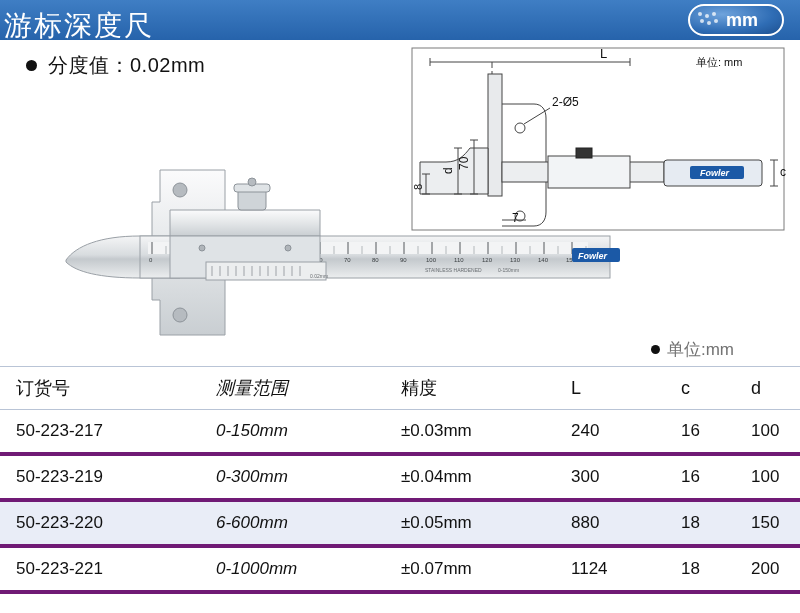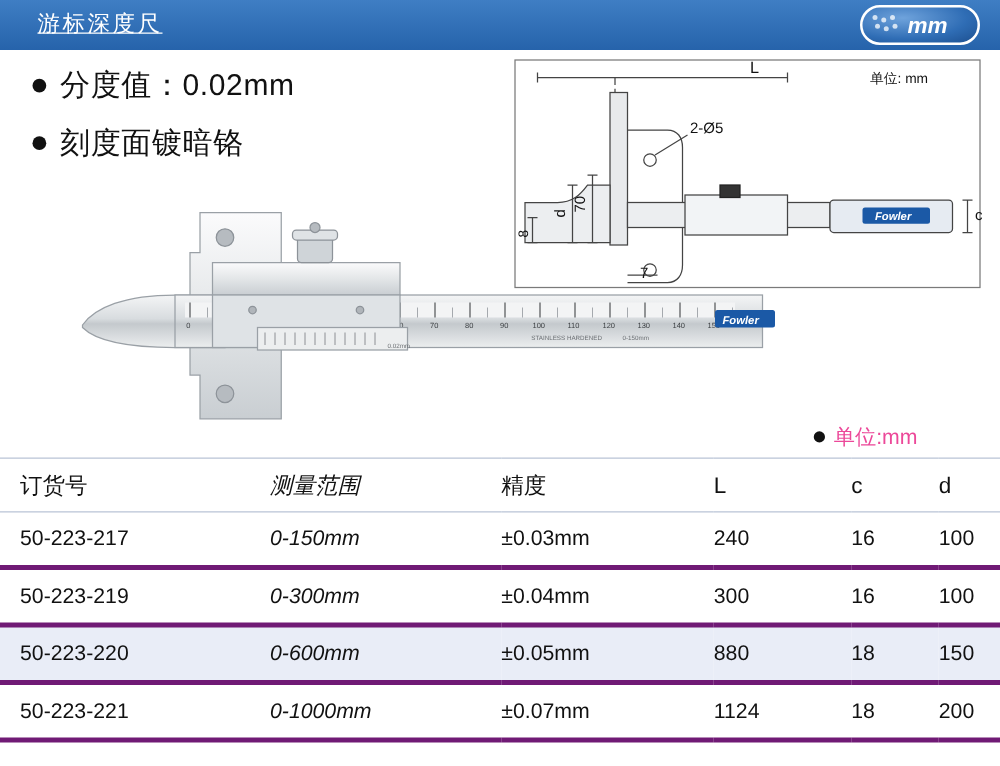--- a/index.html
+++ b/index.html
@@ -24,42 +24,40 @@
   
   .title-bar {
     position: absolute;
     left: 0; top: 0;
     width: 800px; height: 40px;
     background: #2f6db5;
     background: linear-gradient(to bottom, #3f7ec4 0%, #2663ab 100%);
   }
   .title-text {
     position: absolute;
-    left: 30px; top: 7px;
-    font-size: 18px;
+    left: 4px; top: 7px;
+    font-size: 28px;
     color: #ffffff;
     letter-spacing: 2px;
     font-weight: normal;
-    text-decoration: underline;
   }
   .mm-badge {
     position: absolute;
     right: 16px; top: 4px;
     width: 96px; height: 32px;
     border-radius: 16px;
     background: radial-gradient(ellipse at 35% 30%, #6fa3dc 0%, #2f6db5 60%, #1c4f8f 100%);
     border: 2px solid #ffffff;
     box-sizing: border-box;
   }
   .mm-badge span {
     position: absolute;
     left: 36px; top: 4px;
     font-size: 18px;
     font-weight: bold;
-    font-style: italic;
     color: #ffffff;
     text-align: right;
   }
   .mm-badge .dots {
     position: absolute;
     left: 8px; top: 6px;
     width: 22px; height: 16px;
   }
   .mm-badge .dots i {
     position: absolute;
@@ -81,21 +79,21 @@
     margin-bottom: 14px;
   }
   .bullet {
     width: 11px; height: 11px;
     border-radius: 50%;
     background: #111;
     margin-right: 11px;
     flex: 0 0 auto;
   }
   .feature-text {
-    font-size: 24px;
+    font-size: 20px;
     color: #111;
     letter-spacing: 0.5px;
   }
 
   
   .drawing {
     position: absolute;
     left: 400px; top: 44px;
     width: 388px; height: 190px;
   }
@@ -109,21 +107,21 @@
   }
   .photo svg { display: block; }
 
   
   .unit-note {
     position: absolute;
     right: 66px; top: 338px;
     display: flex;
     align-items: center;
     font-size: 17px;
-    color: #ec4899;
+    color: #737373;
   }
   .unit-note .bullet {
     width: 9px; height: 9px;
     margin-right: 7px;
   }
 
   
   table.spec {
     position: absolute;
     left: 0; top: 366px;
@@ -173,24 +171,20 @@
           <i style="left:16px;top:7px"></i>
       </div>
       <span>mm</span>
     </div>
   </div>
 
   <div class="features">
     <div class="feature">
       <span class="bullet"></span>
       <span class="feature-text">分度值：0.02mm</span>
-    </div>
-    <div class="feature">
-      <span class="bullet"></span>
-      <span class="feature-text">刻度面镀暗铬</span>
     </div>
   </div>
 
   <div class="drawing">
     <svg width="388" height="190" viewBox="0 0 388 190">
       <g stroke="#333" fill="none" stroke-width="1">
 
         <rect x="12" y="4" width="372" height="182" stroke="#7a7a7a" stroke-width="1"></rect>
 
         <line x1="92" y1="18" x2="92" y2="150" stroke="#444" stroke-dasharray="6 3"></line>
@@ -392,21 +386,21 @@
       <tr>
         <td class="c0">50-223-219</td>
         <td class="c1">0-300mm</td>
         <td class="c2">±0.04mm</td>
         <td class="c3">300</td>
         <td class="c4">16</td>
         <td class="c5">100</td>
       </tr>
       <tr class="alt">
         <td class="c0">50-223-220</td>
-        <td class="c1">0-600mm</td>
+        <td class="c1">6-600mm</td>
         <td class="c2">±0.05mm</td>
         <td class="c3">880</td>
         <td class="c4">18</td>
         <td class="c5">150</td>
       </tr>
       <tr>
         <td class="c0">50-223-221</td>
         <td class="c1">0-1000mm</td>
         <td class="c2">±0.07mm</td>
         <td class="c3">1124</td>

